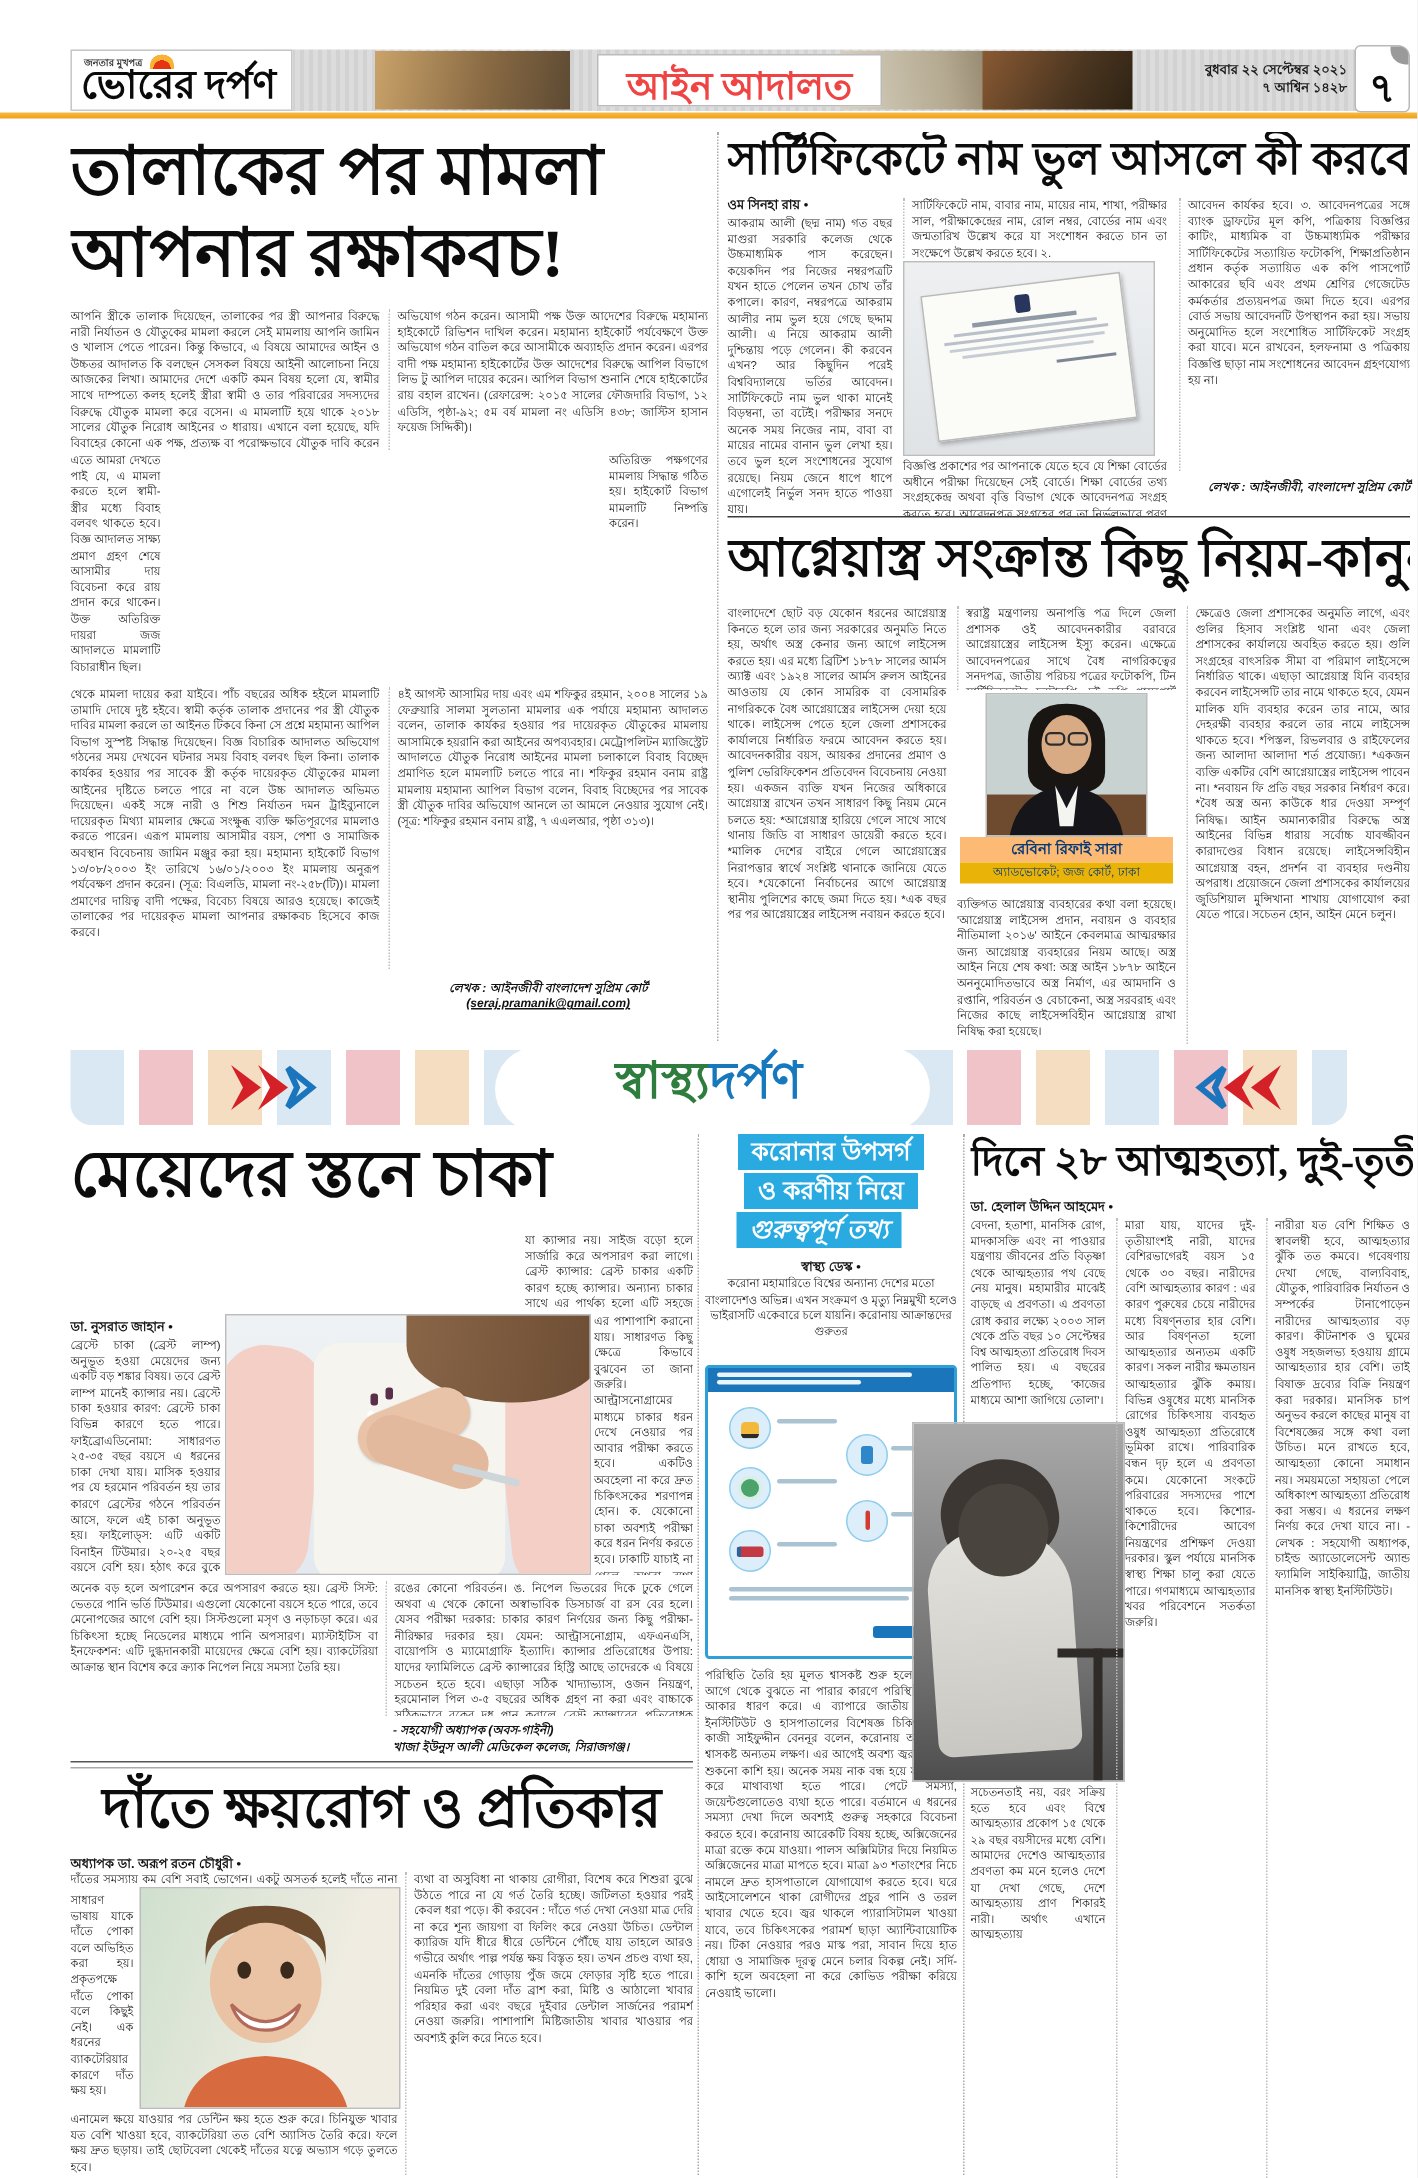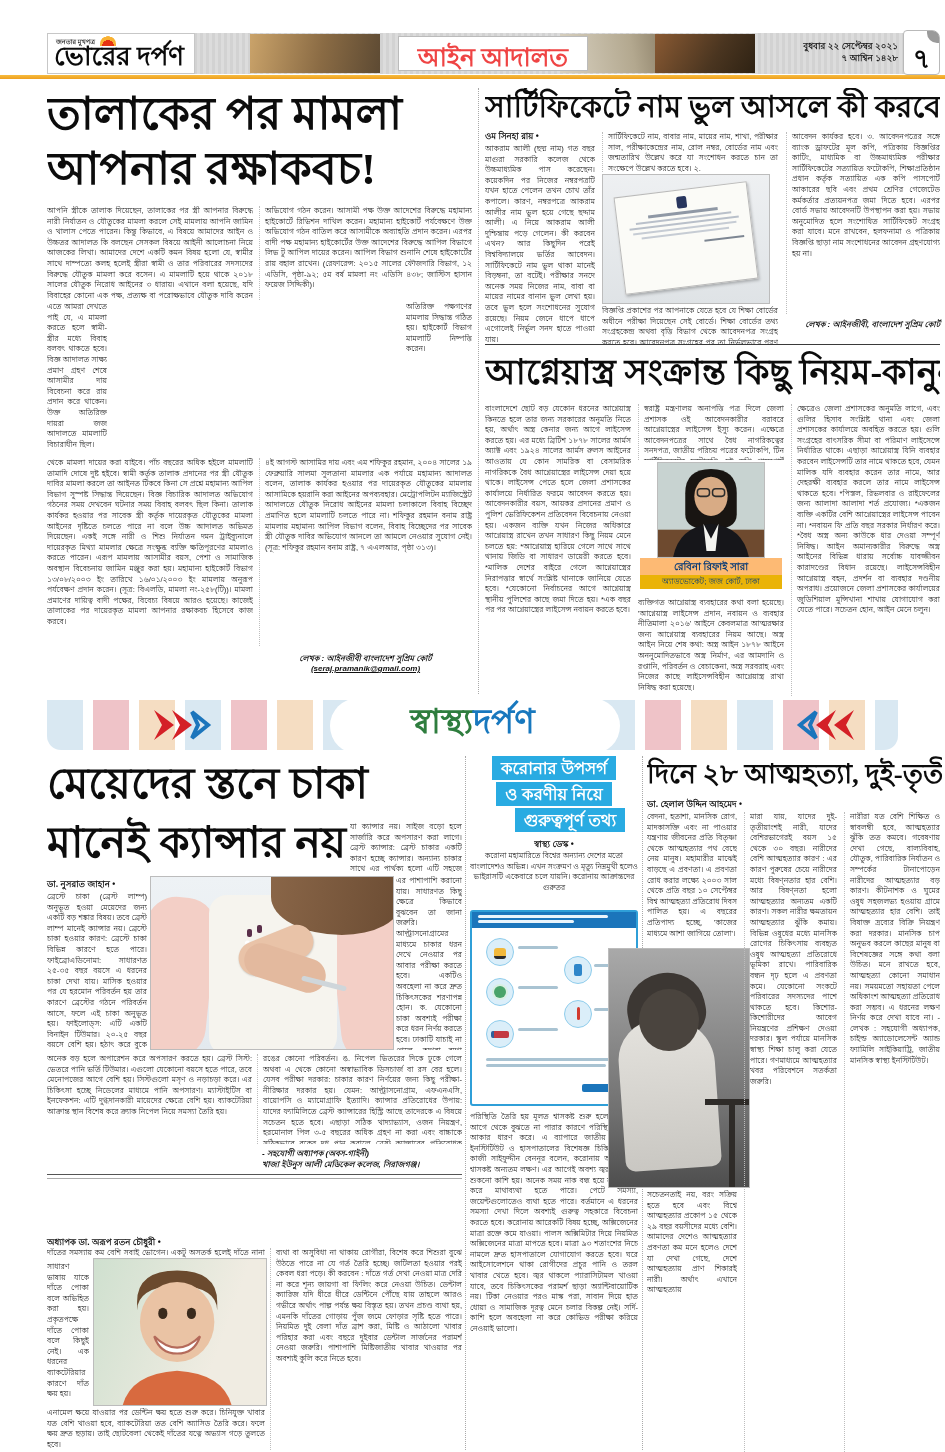--- a/index.html
+++ b/index.html
@@ -154,21 +154,20 @@
     <path d="M24 4 L44 19 L24 34 L32 19 Z" fill="#d42027"></path>
     <path d="M44 6 L60 19 L44 32 L50 19 Z" fill="none" stroke="#1b75bc" stroke-width="4"></path>
   </svg>
   <svg class="abs" style="left:790px;top:706px;" width="70" height="38" viewBox="0 0 70 38">
     <path d="M64 4 L44 19 L64 34 L56 19 Z" fill="#d42027"></path>
     <path d="M46 4 L26 19 L46 34 L38 19 Z" fill="#d42027"></path>
     <path d="M26 6 L10 19 L26 32 L20 19 Z" fill="none" stroke="#1b75bc" stroke-width="4"></path>
   </svg>
 
   <div class="abs hl" style="left:47px;top:756px;width:420px;font-size:43px;line-height:56px;">মেয়েদের স্তনে চাকা</div>
-  <div class="abs hl" style="left:47px;top:814px;width:340px;font-size:43px;line-height:58px;">মানেই ক্যান্সার নয়</div>
   <div class="abs tx" style="left:350px;top:822px;width:112px;height:52px;">যা ক্যান্সার নয়। সাইজ বড়ো হলে সার্জারি করে অপসারণ করা লাগে। ব্রেস্ট ক্যান্সার: ব্রেস্ট চাকার একটি কারণ হচ্ছে ক্যান্সার। অন্যান্য চাকার সাথে এর পার্থক্য হলো এটি সহজে নড়ে না।</div>
   <div class="abs byline" style="left:47px;top:878px;width:130px;">ডা. নুসরাত জাহান •</div>
 
   <div class="abs tx" style="left:47px;top:892px;width:100px;height:158px;">ব্রেস্টে চাকা (ব্রেস্ট লাম্প) অনুভূত হওয়া মেয়েদের জন্য একটি বড় শঙ্কার বিষয়। তবে ব্রেস্ট লাম্প মানেই ক্যান্সার নয়। ব্রেস্টে চাকা হওয়ার কারণ: ব্রেস্টে চাকা বিভিন্ন কারণে হতে পারে। ফাইব্রোএডিনোমা: সাধারণত ২৫-৩৫ বছর বয়সে এ ধরনের চাকা দেখা যায়। মাসিক হওয়ার পর যে হরমোন পরিবর্তন হয় তার কারণে ব্রেস্টের গঠনে পরিবর্তন আসে, ফলে এই চাকা অনুভূত হয়। ফাইলোড্স: এটি একটি বিনাইন টিউমার। ২০-২৫ বছর বয়সে বেশি হয়। হঠাৎ করে বুকে চাকা হয় এবং সহজেই নড়াচড়া করতে থাকে। এজন্য একে ব্রেস্ট মাউস বলা হয়। অনেক সময় এগুলো নিজে-নিজেই মিলিয়ে যায়।</div>
 
   <div class="abs ph" style="left:150px;top:876px;width:242px;height:172px;background:linear-gradient(#eef2f5,#e3e9ee);">
     <div class="abs" style="left:-10px;top:20px;width:70px;height:160px;background:#f3cfc6;border-radius:30px;transform:rotate(6deg);"></div>
     <div class="abs" style="left:185px;top:25px;width:70px;height:160px;background:#f3cfc6;border-radius:30px;transform:rotate(-6deg);"></div>
     <div class="abs" style="left:58px;top:18px;width:128px;height:160px;background:radial-gradient(circle at 30% 30%, #ffffff 0 2px, transparent 3px) ,#f6f4ee;border-radius:18px;"></div>
     <div class="abs" style="left:120px;top:-12px;width:130px;height:70px;background:linear-gradient(100deg,#8a6648,#6b4c33);border-radius:0 0 50% 60%;"></div>
@@ -180,20 +179,21 @@
   </div>
 
   <div class="abs tx" style="left:396px;top:876px;width:66px;height:174px;">এর পাশাপাশি করানো যায়। সাধারণত কিছু ক্ষেত্রে কিভাবে বুঝবেন তা জানা জরুরি। আল্ট্রাসনোগ্রামের মাধ্যমে চাকার ধরন দেখে নেওয়ার পর আবার পরীক্ষা করতে হবে। একটিও অবহেলা না করে দ্রুত চিকিৎসকের শরণাপন্ন হোন। ক. যেকোনো চাকা অবশ্যই পরীক্ষা করে ধরন নির্ণয় করতে হবে। ঢাকাটি যাচাই না গেলে, অথবা ব্যথা হলে। খ. ব্রেস্টের চামড়া লাল বা লোমকূপ দেবে গেলে।</div>
 
   <div class="abs tx" style="left:47px;top:1054px;width:205px;height:118px;">অনেক বড় হলে অপারেশন করে অপসারণ করতে হয়। ব্রেস্ট সিস্ট: ভেতরে পানি ভর্তি টিউমার। এগুলো যেকোনো বয়সে হতে পারে, তবে মেনোপজের আগে বেশি হয়। সিস্টগুলো মসৃণ ও নড়াচড়া করে। এর চিকিৎসা হচ্ছে নিডেলের মাধ্যমে পানি অপসারণ। ম্যাস্টাইটিস বা ইনফেকশন: এটি দুগ্ধদানকারী মায়েদের ক্ষেত্রে বেশি হয়। ব্যাকটেরিয়া আক্রান্ত স্থান বিশেষ করে ক্র্যাক নিপেল নিয়ে সমস্যা তৈরি হয়।</div>
   <div class="abs tx" style="left:257px;top:1054px;width:205px;height:90px;border-left:1px dotted #bdbdbd;padding-left:5px;box-sizing:border-box;">রঙের কোনো পরিবর্তন। ঙ. নিপেল ভিতরের দিকে ঢুকে গেলে অথবা এ থেকে কোনো অস্বাভাবিক ডিসচার্জ বা রস বের হলে। যেসব পরীক্ষা দরকার: চাকার কারণ নির্ণয়ের জন্য কিছু পরীক্ষা-নীরিক্ষার দরকার হয়। যেমন: আল্ট্রাসনোগ্রাম, এফএনএসি, বায়োপসি ও ম্যামোগ্রাফি ইত্যাদি। ক্যান্সার প্রতিরোধের উপায়: যাদের ফ্যামিলিতে ব্রেস্ট ক্যান্সারের হিস্ট্রি আছে তাদেরকে এ বিষয়ে সচেতন হতে হবে। এছাড়া সঠিক খাদ্যাভ্যাস, ওজন নিয়ন্ত্রণ, হরমোনাল পিল ৩-৫ বছরের অধিক গ্রহণ না করা এবং বাচ্চাকে সঠিকভাবে বুকের দুধ পান করালে ব্রেস্ট ক্যান্সারের প্রতিরোধক হিসেবে কাজ করে।</div>
   <div class="abs credit" style="left:262px;top:1147px;width:200px;">- সহযোগী অধ্যাপক (অবস-গাইনী)</div>
   <div class="abs credit" style="left:262px;top:1158px;width:200px;">খাজা ইউনুস আলী মেডিকেল কলেজ, সিরাজগঞ্জ।</div>
   <div class="abs" style="left:47px;top:1174px;width:415px;height:3px;border-top:1px solid #555;border-bottom:1px solid #aaa;"></div>
 
+  <div class="abs hl" style="left:47px;top:1182px;width:415px;font-size:37px;line-height:50px;text-align:center;">দাঁতে ক্ষয়রোগ ও প্রতিকার</div>
   <div class="abs byline" style="left:47px;top:1236px;width:190px;">অধ্যাপক ডা. অরূপ রতন চৌধুরী •</div>
   <div class="abs tx" style="left:47px;top:1248px;width:218px;height:11px;">দাঁতের সমস্যায় কম বেশি সবাই ভোগেন। একটু অসতর্ক হলেই দাঁতে নানা সমস্যা দেখা দেয়। এর মধ্যে ডেন্টাল ক্যারিজ বা ক্ষয় জটিল সমস্যা।</div>
   <div class="abs tx" style="left:47px;top:1262px;width:42px;height:140px;">সাধারণ ভাষায় যাকে দাঁতে পোকা বলে অভিহিত করা হয়। প্রকৃতপক্ষে দাঁতে পোকা বলে কিছুই নেই। এক ধরনের ব্যাকটেরিয়ার কারণে দাঁত ক্ষয় হয়।</div>
 
   <div class="abs ph" style="left:93px;top:1258px;width:172px;height:146px;background:linear-gradient(110deg,#cfe0cf,#f0ece2 70%);">
     <svg width="172" height="146" viewBox="0 0 120 102">
       <rect width="120" height="102" fill="none"></rect>
       <path d="M30 30 Q30 8 58 8 Q86 8 86 30 L86 36 Q86 20 58 18 Q30 20 30 36 Z" fill="#6b4a2e"></path>
       <ellipse cx="58" cy="44" rx="26" ry="28" fill="#eac3a4"></ellipse>
       <ellipse cx="48" cy="38" rx="3.2" ry="4" fill="#3a2a1c"></ellipse>
@@ -203,21 +203,21 @@
     </svg>
   </div>
   <div class="abs tx" style="left:47px;top:1408px;width:218px;height:42px;">এনামেল ক্ষয়ে যাওয়ার পর ডেন্টিন ক্ষয় হতে শুরু করে। চিনিযুক্ত খাবার যত বেশি খাওয়া হবে, ব্যাকটেরিয়া তত বেশি অ্যাসিড তৈরি করে। ফলে ক্ষয় দ্রুত ছড়ায়। তাই ছোটবেলা থেকেই দাঁতের যত্নে অভ্যাস গড়ে তুলতে হবে।</div>
   <div class="abs tx" style="left:270px;top:1248px;width:192px;height:202px;border-left:1px dotted #bdbdbd;padding-left:5px;box-sizing:border-box;">ব্যথা বা অসুবিধা না থাকায় রোগীরা, বিশেষ করে শিশুরা বুঝে উঠতে পারে না যে গর্ত তৈরি হচ্ছে। জটিলতা হওয়ার পরই কেবল ধরা পড়ে। কী করবেন : দাঁতে গর্ত দেখা নেওয়া মাত্র দেরি না করে শূন্য জায়গা বা ফিলিং করে নেওয়া উচিত। ডেন্টাল ক্যারিজ যদি ধীরে ধীরে ডেন্টিনে পৌঁছে যায় তাহলে আরও গভীরে অর্থাৎ পাল্প পর্যন্ত ক্ষয় বিস্তৃত হয়। তখন প্রচণ্ড ব্যথা হয়, এমনকি দাঁতের গোড়ায় পুঁজ জমে ফোড়ার সৃষ্টি হতে পারে। নিয়মিত দুই বেলা দাঁত ব্রাশ করা, মিষ্টি ও আঠালো খাবার পরিহার করা এবং বছরে দুইবার ডেন্টাল সার্জনের পরামর্শ নেওয়া জরুরি। পাশাপাশি মিষ্টিজাতীয় খাবার খাওয়ার পর অবশ্যই কুলি করে নিতে হবে।</div>
 
   <div class="abs vdot" style="left:465px;top:756px;height:694px;"></div>
   <div class="abs vdot" style="left:642px;top:756px;height:694px;"></div>
 
   <div class="abs centered" style="left:468px;top:756px;width:172px;"><span class="cyantag">করোনার উপসর্গ</span></div>
   <div class="abs centered" style="left:468px;top:782px;width:172px;"><span class="cyantag">ও করণীয় নিয়ে</span></div>
-  <div class="abs centered" style="left:484px;top:808px;width:172px;"><span class="cyantag">গুরুত্বপূর্ণ তথ্য</span></div>
+  <div class="abs centered" style="left:460px;top:808px;width:172px;font-style:italic;"><span class="cyantag">গুরুত্বপূর্ণ তথ্য</span></div>
   <div class="abs byline centered" style="left:468px;top:838px;width:172px;">স্বাস্থ্য ডেস্ক •</div>
   <div class="abs tx" style="left:470px;top:851px;width:168px;height:56px;text-align:center;">করোনা মহামারিতে বিশ্বের অন্যান্য দেশের মতো বাংলাদেশও অভিন্ন। এখন সংক্রমণ ও মৃত্যু নিম্নমুখী হলেও ভাইরাসটি একেবারে চলে যায়নি। করোনায় আক্রান্তদের গুরুতর</div>
 
   <div class="abs info" style="left:470px;top:910px;width:168px;height:196px;box-sizing:border-box;">
     <div class="infohead" style="height:16px;padding:3px 6px;box-sizing:border-box;">
       <div class="wbar" style="width:130px;margin-bottom:2px;"></div>
       <div class="wbar" style="width:96px;"></div>
     </div>
     <div class="circ abs" style="left:14px;top:26px;width:26px;height:26px;">
         <div style="width:12px;height:8px;background:#f2b93c;border-radius:3px;margin:9px auto 0;border-bottom:3px solid #2b2b2b;"></div>

